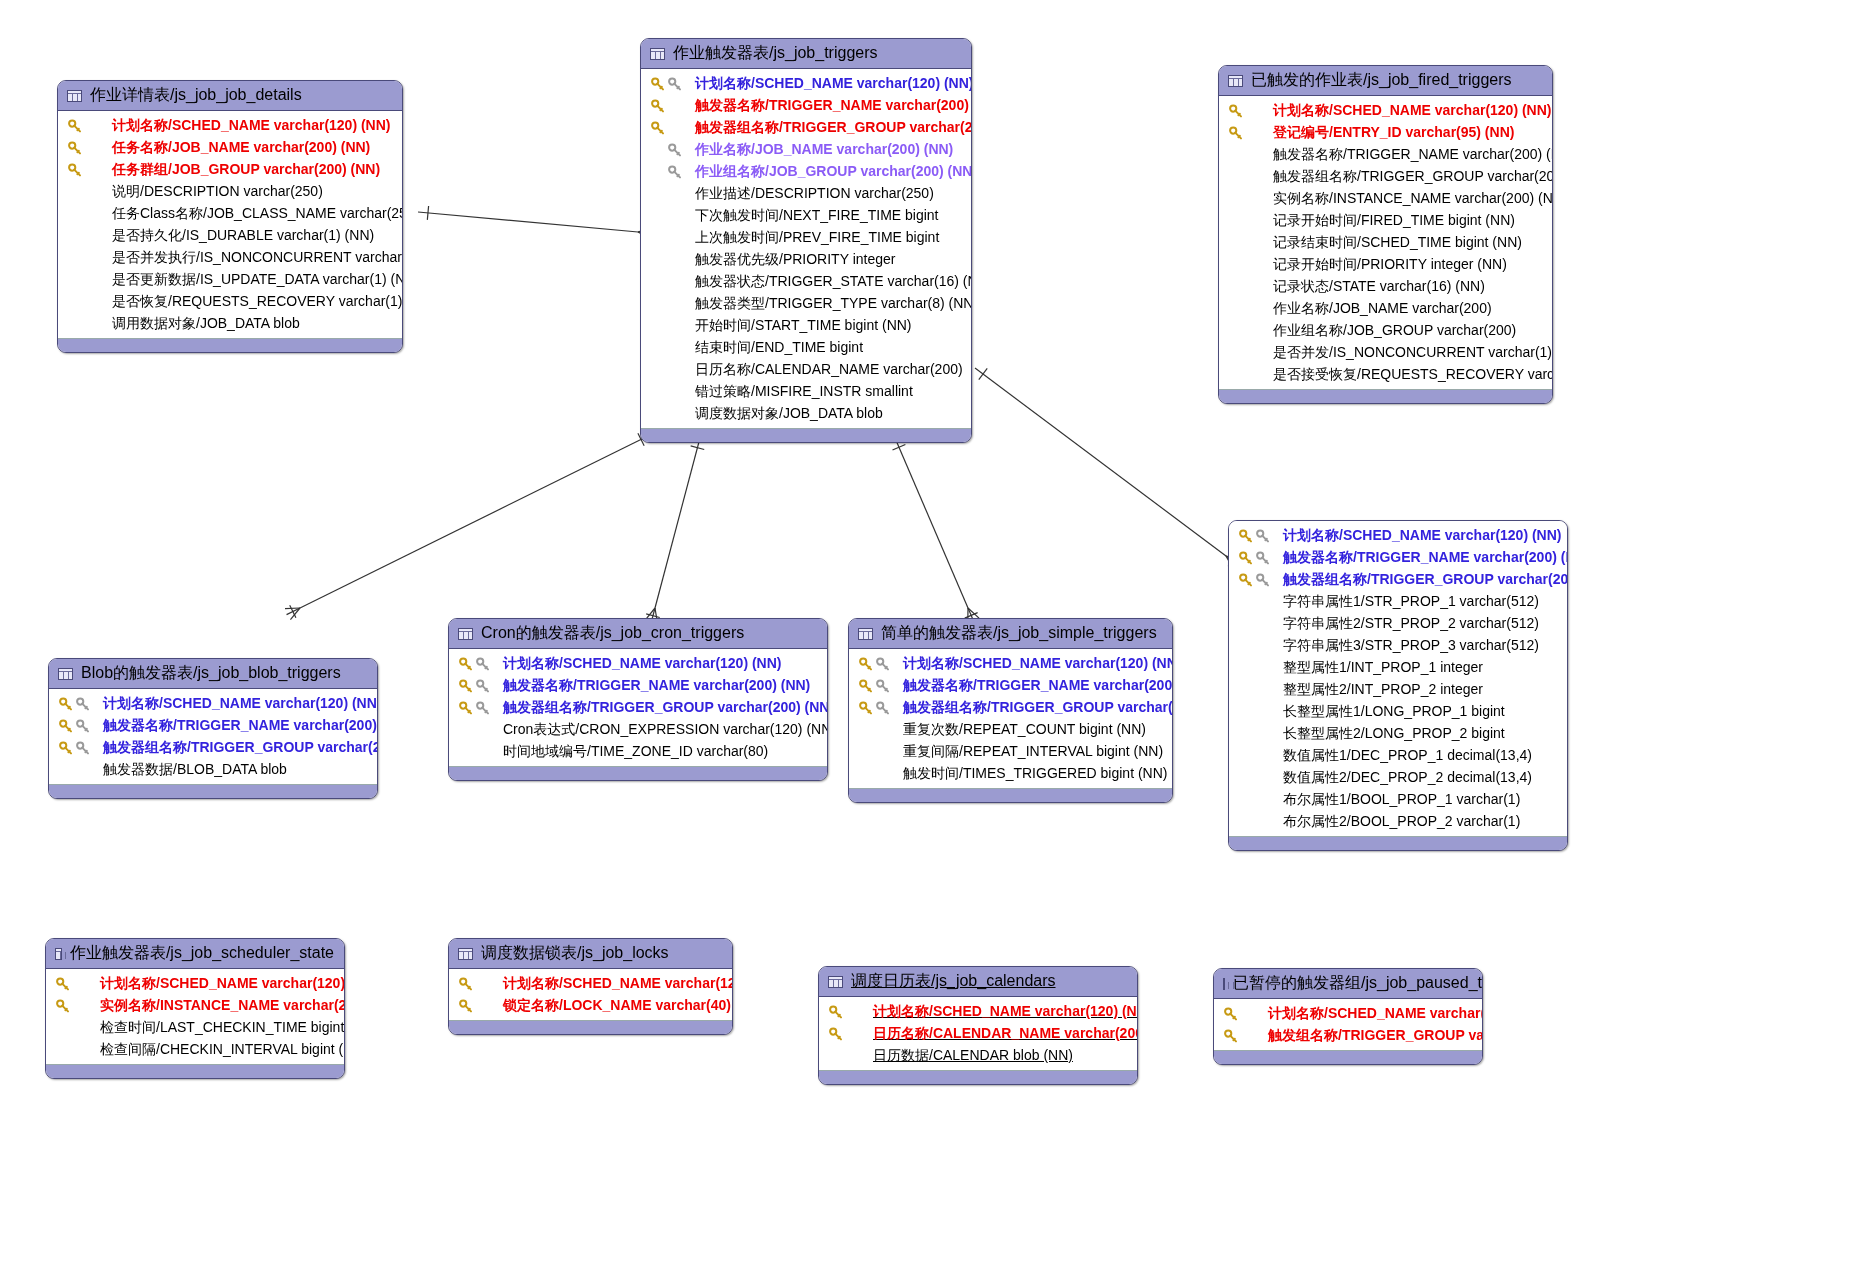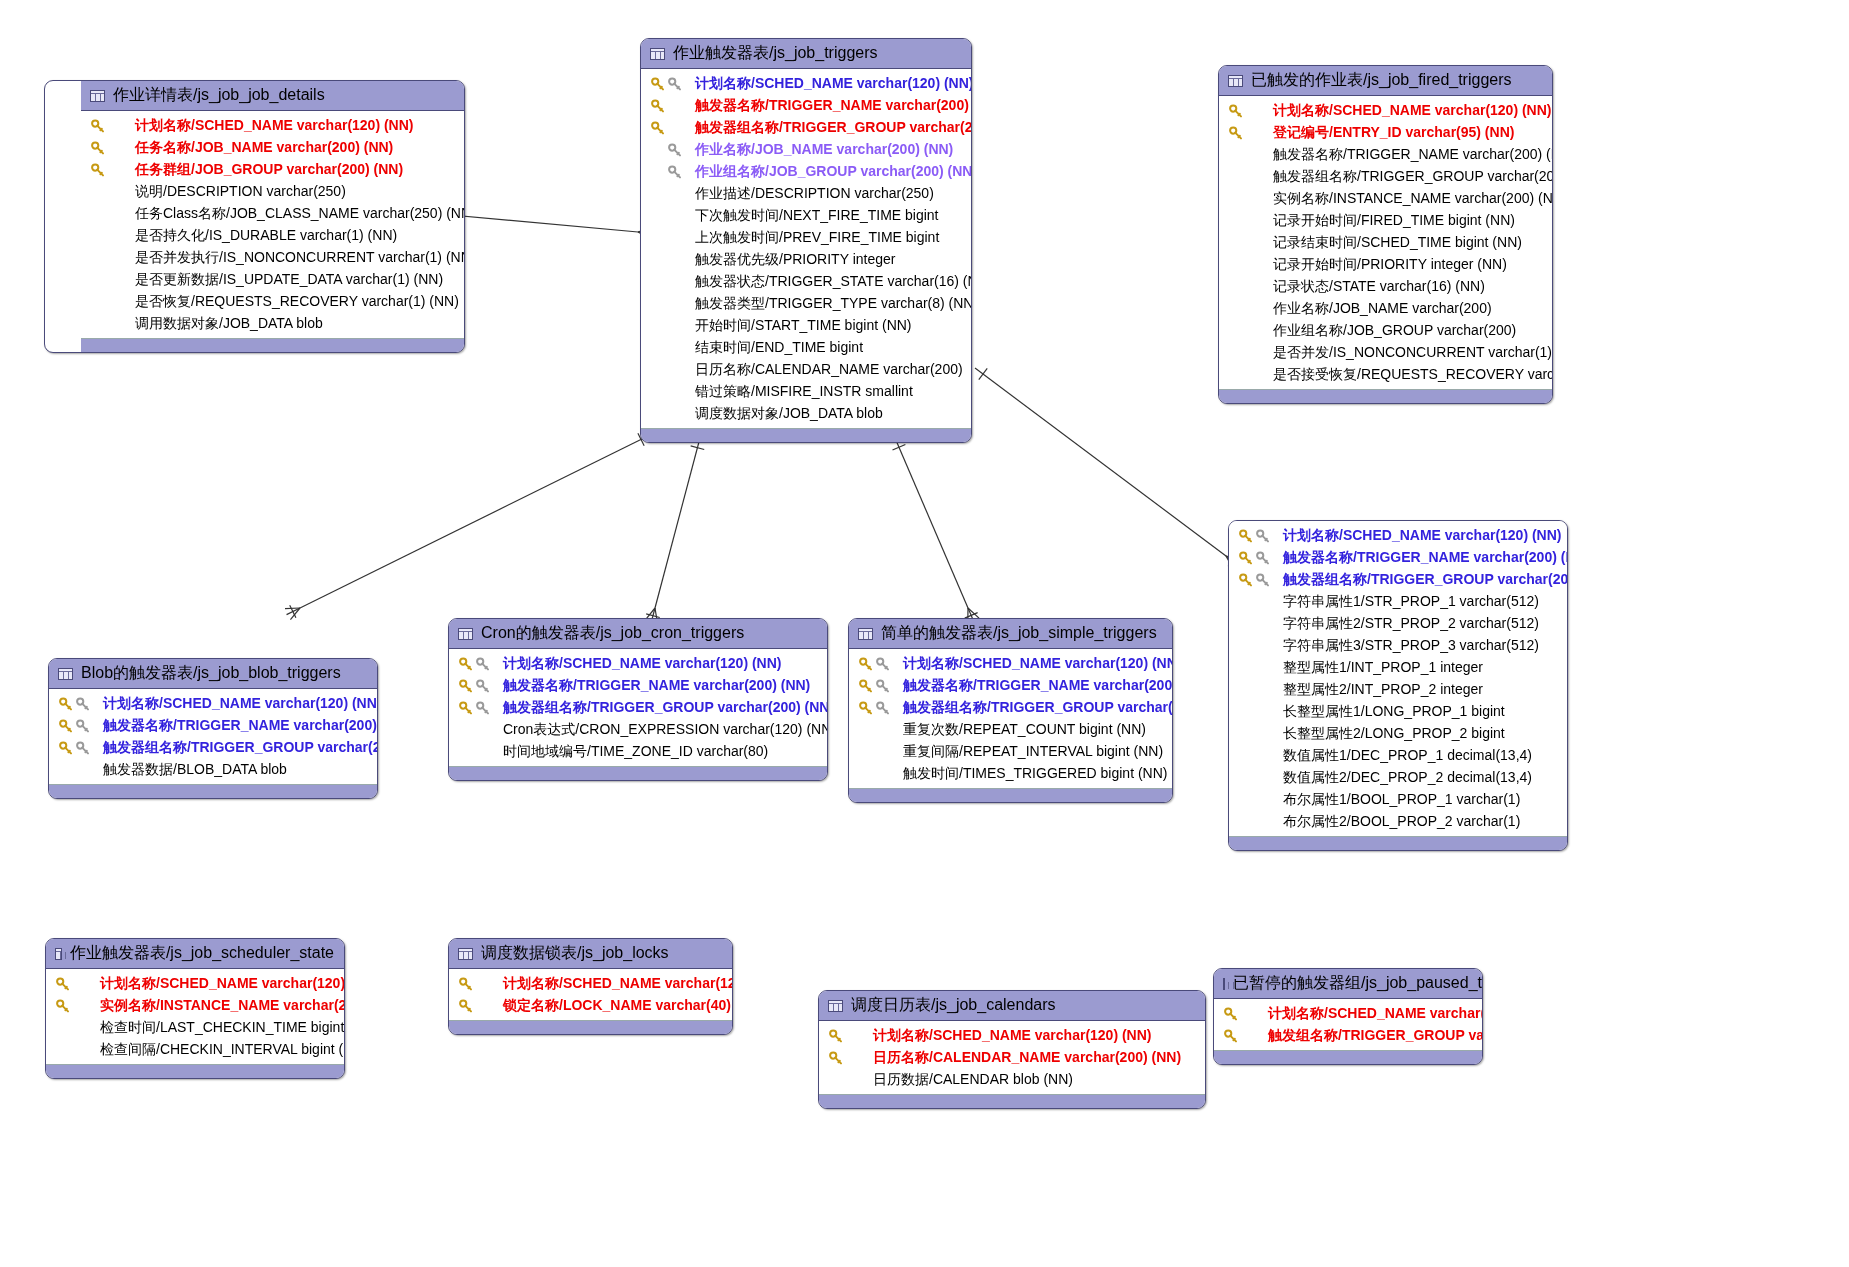--- a/index.html
+++ b/index.html
@@ -73,21 +73,21 @@
       </g>
       <g>
         <line x1="975" y1="368" x2="1226" y2="556" stroke="#333" stroke-width="1.2"></line>
         <line x1="1226" y1="556" x2="1240.6290287147008" y2="559.3153459645204" stroke="#333" stroke-width="1.2"></line>
         <line x1="1226" y1="556" x2="1238.0057373543625" y2="564.9923451100403" stroke="#333" stroke-width="1.2"></line>
         <line x1="1226" y1="556" x2="1233.2955832824246" y2="569.1062757703784" stroke="#333" stroke-width="1.2"></line>
         <line x1="1228.2066322043077" y1="566.3985948240573" x2="1236.5994876403454" y2="555.1932399599858" stroke="#333" stroke-width="1.2"></line>
         <line x1="978.8073971848894" y1="379.5975741720627" x2="987.2002526209271" y2="368.39221930799107" stroke="#333" stroke-width="1.2"></line>
       </g>
     </svg>
-<div class="entity" style="left: 44px; top: 80px; width: 421px; padding-left: 36px;">
+<div class="entity" style="left: 57px; top: 80px; width: 346px;">
       <div class="ent-header">
         <span class="tbl-icon"></span>
         <span class="ent-title">作业详情表/js_job_job_details</span>
       </div>
       <div class="ent-body">
         <div class="attr">
           <span class="keys">
             <span class="keycell">
               <svg width="14" height="14" viewBox="0 0 14 14">
                 <circle cx="4.2" cy="4.6" r="3.1" fill="none" stroke="#c79a14" stroke-width="2"></circle>
@@ -902,21 +902,21 @@
                 <path d="M9.4 11.2 L10.8 9.8" stroke="#c79a14" stroke-width="2" stroke-linecap="round"></path>
               </svg>
             </span>
             <span class="keycell"></span>
           </span>
           <span class="attr-text c-red">锁定名称/LOCK_NAME varchar(40) (NN)</span>
         </div>
       </div>
       <div class="ent-footer"></div>
     </div>
-    <div class="entity" style="left: 818px; top: 990px; width: 388px;">
+    <div class="entity" style="left: 818px; top: 966px; width: 320px; text-decoration: underline;">
       <div class="ent-header">
         <span class="tbl-icon"></span>
         <span class="ent-title">调度日历表/js_job_calendars</span>
       </div>
       <div class="ent-body">
         <div class="attr">
           <span class="keys">
             <span class="keycell">
               <svg width="14" height="14" viewBox="0 0 14 14">
                 <circle cx="4.2" cy="4.6" r="3.1" fill="none" stroke="#c79a14" stroke-width="2"></circle>

